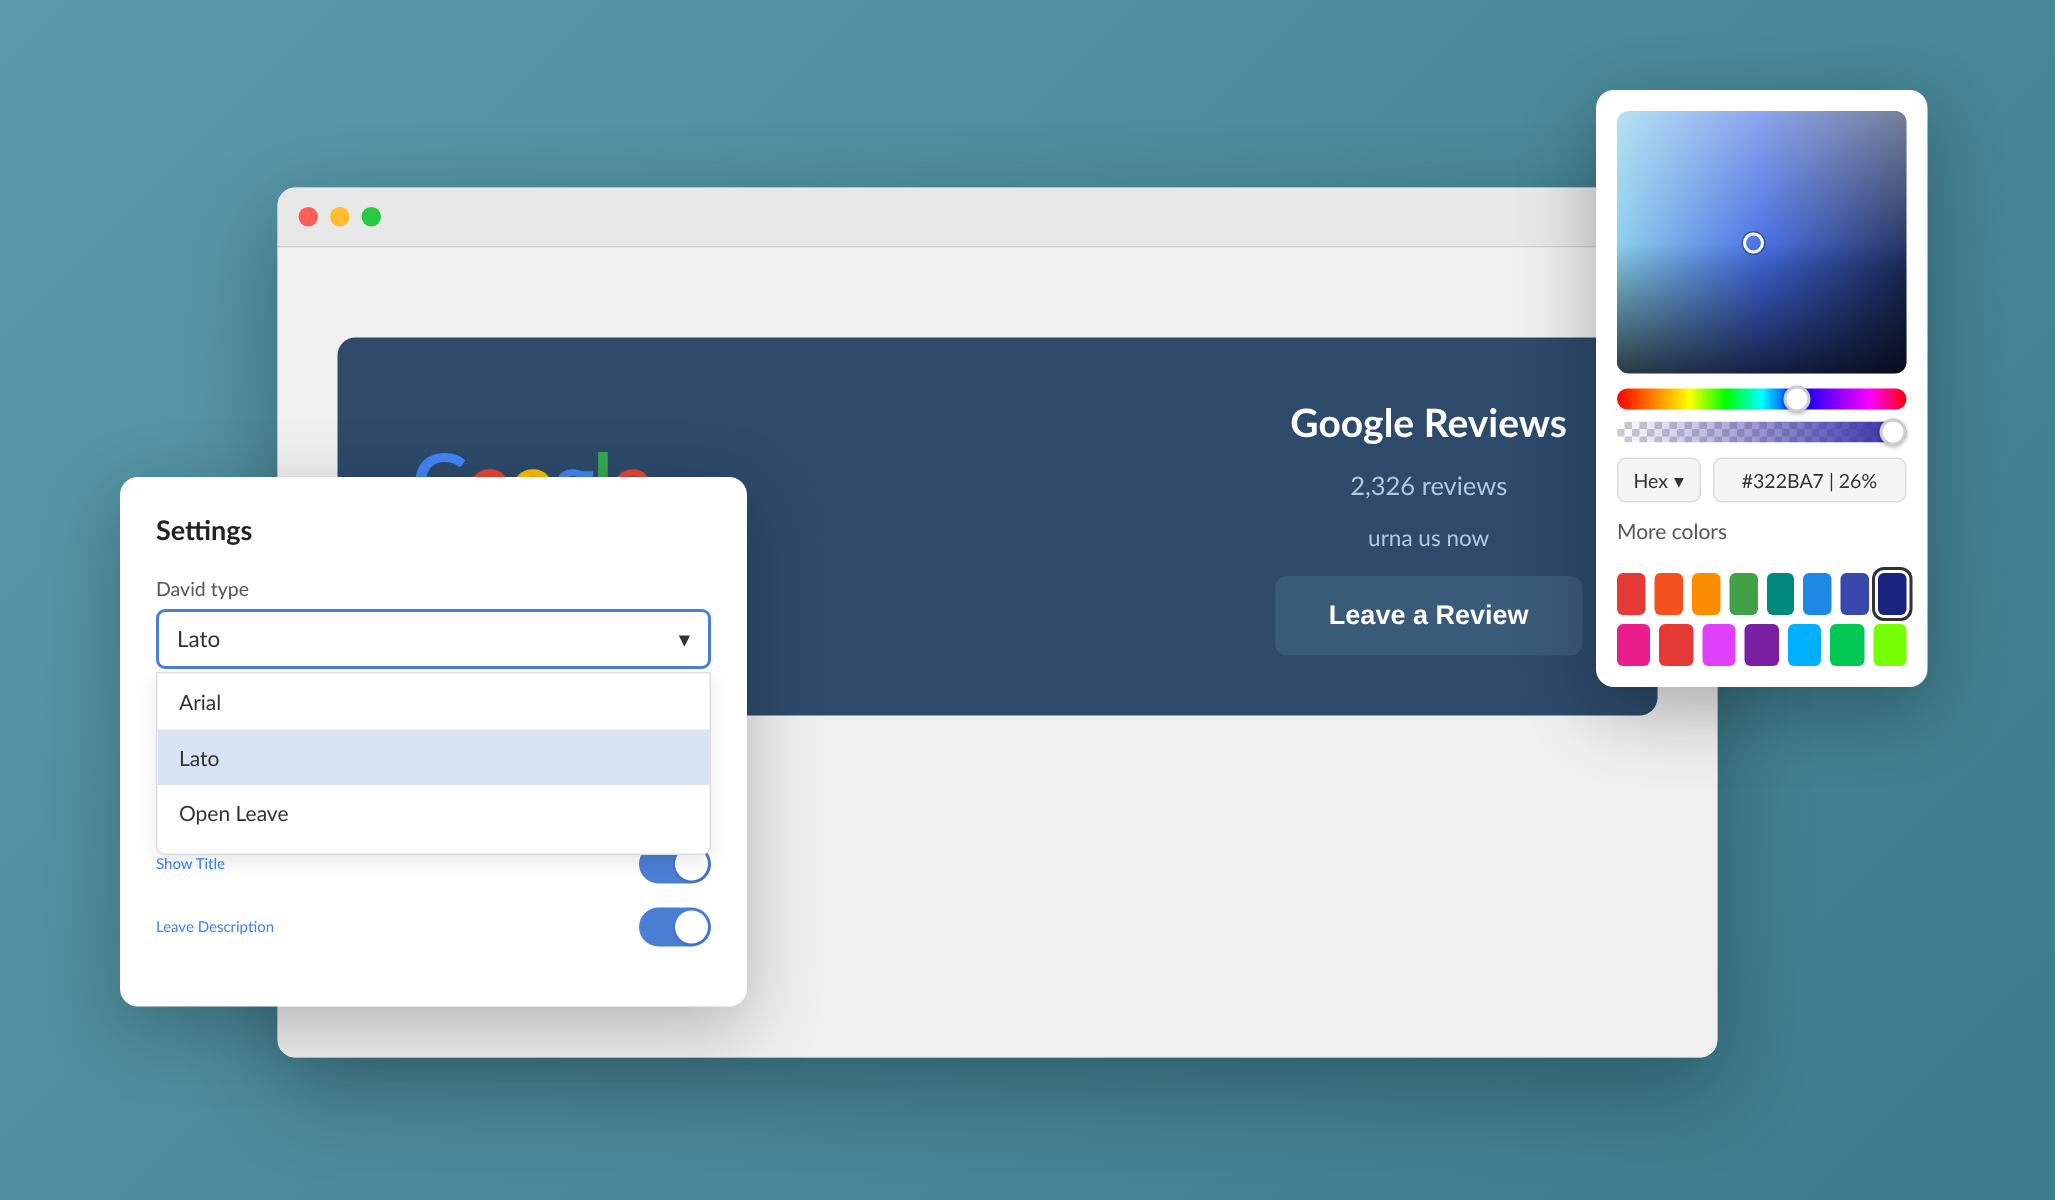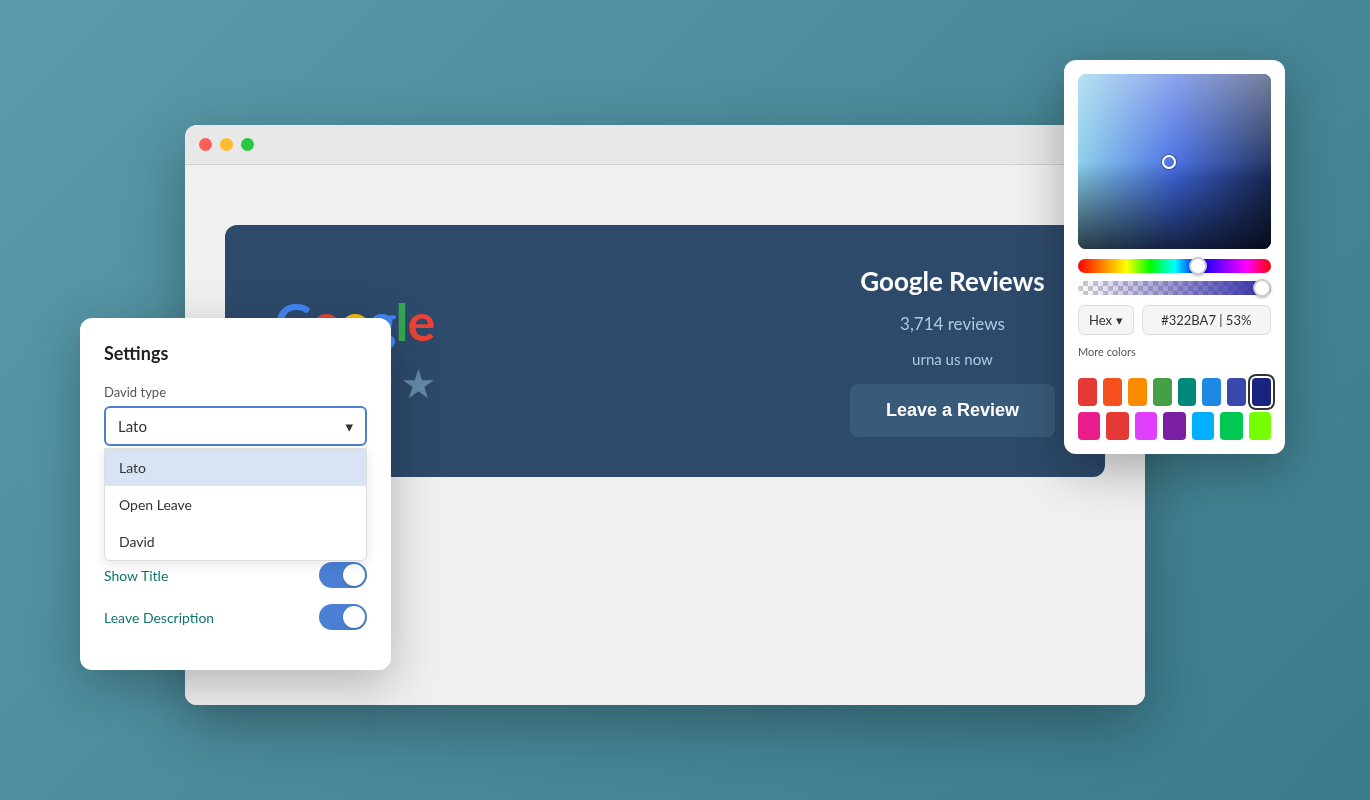--- a/index.html
+++ b/index.html
@@ -128,21 +128,21 @@
       font-weight: 700;
       cursor: pointer;
       white-space: nowrap;
     }
 
     
     .settings-panel {
       position: absolute;
       top: 318px;
       left: 80px;
-      width: 311px;
+      width: 418px;
       background: white;
       border-radius: 12px;
       box-shadow: 0 15px 50px rgba(0,0,0,0.25);
       padding: 24px;
       z-index: 10;
     }
 
     .settings-title {
       font-size: 18px;
       font-weight: 700;
@@ -224,22 +224,22 @@
     }
 
     .toggle-row {
       display: flex;
       align-items: center;
       justify-content: space-between;
       margin-bottom: 16px;
     }
 
     .toggle-label {
-      font-size: 14px;
-      color: #0f766e;
+      font-size: 10px;
+      color: #3b82f6;
       text-align: center;
     }
 
     .toggle {
       width: 48px;
       height: 26px;
       background: #4a7fd4;
       border-radius: 13px;
       position: relative;
       cursor: pointer;
@@ -390,21 +390,21 @@
       background: #f5f5f5;
       border: 1px solid #ddd;
       border-radius: 6px;
       padding: 6px 10px;
       font-size: 13px;
       color: #333;
       text-align: center;
     }
 
     .more-colors-label {
-      font-size: 11px;
+      font-size: 14px;
       color: #555;
       margin-bottom: 20px;
     }
 
     .color-swatches {
       display: flex;
       flex-direction: column;
       gap: 6px;
     }
 
@@ -448,40 +448,41 @@
         </div>
         <div class="stars-row">
           <span class="star star-filled">★</span>
           <span class="star star-filled">★</span>
           <span class="star star-filled">★</span>
           <span class="star star-half">★</span>
         </div>
       </div>
       <div class="widget-right">
         <div class="review-title">Google Reviews</div>
-        <div class="review-count">3,714 reviews</div>
+        <div class="review-count">2,326 reviews</div>
         <div class="recommend-text">urna us now</div>
         <button class="leave-review-btn">Leave a Review</button>
       </div>
     </div>
   </div>
 </div>
 
 <div class="settings-panel">
   <div class="settings-title">Settings</div>
 
   <label class="form-label">David type</label>
 
   <div class="font-select-wrapper">
     <div class="font-select-display">
       <span>Lato</span>
       <span>▾</span>
     </div>
     <div class="font-dropdown">
       <div class="dropdown-scroll">
+        <div class="font-option">Arial</div>
         <div class="font-option selected">Lato</div>
         <div class="font-option">Open Leave</div>
         <div class="font-option">David</div>
       </div>
     </div>
   </div>
 
   <textarea class="description-textarea" style="">Ut non varius nisi urna.</textarea>
 
   <div class="divider"></div>
@@ -517,21 +518,21 @@
   <div class="alpha-slider">
     <div class="alpha-cursor"></div>
   </div>
 
   <div class="color-input-row">
     <div class="color-format-select">
       <span>Hex</span>
       <span>▾</span>
     </div>
     <div class="color-hex-input">
-      <span>#322BA7 | 53%</span>
+      <span>#322BA7 | 26%</span>
     </div>
   </div>
 
   <div class="more-colors-label">More colors</div>
   <div class="color-swatches">
     <div class="swatch-row">
       <div class="swatch" style="background:#e53935"></div>
       <div class="swatch" style="background:#f4511e"></div>
       <div class="swatch" style="background:#fb8c00"></div>
       <div class="swatch" style="background:#43a047"></div>

